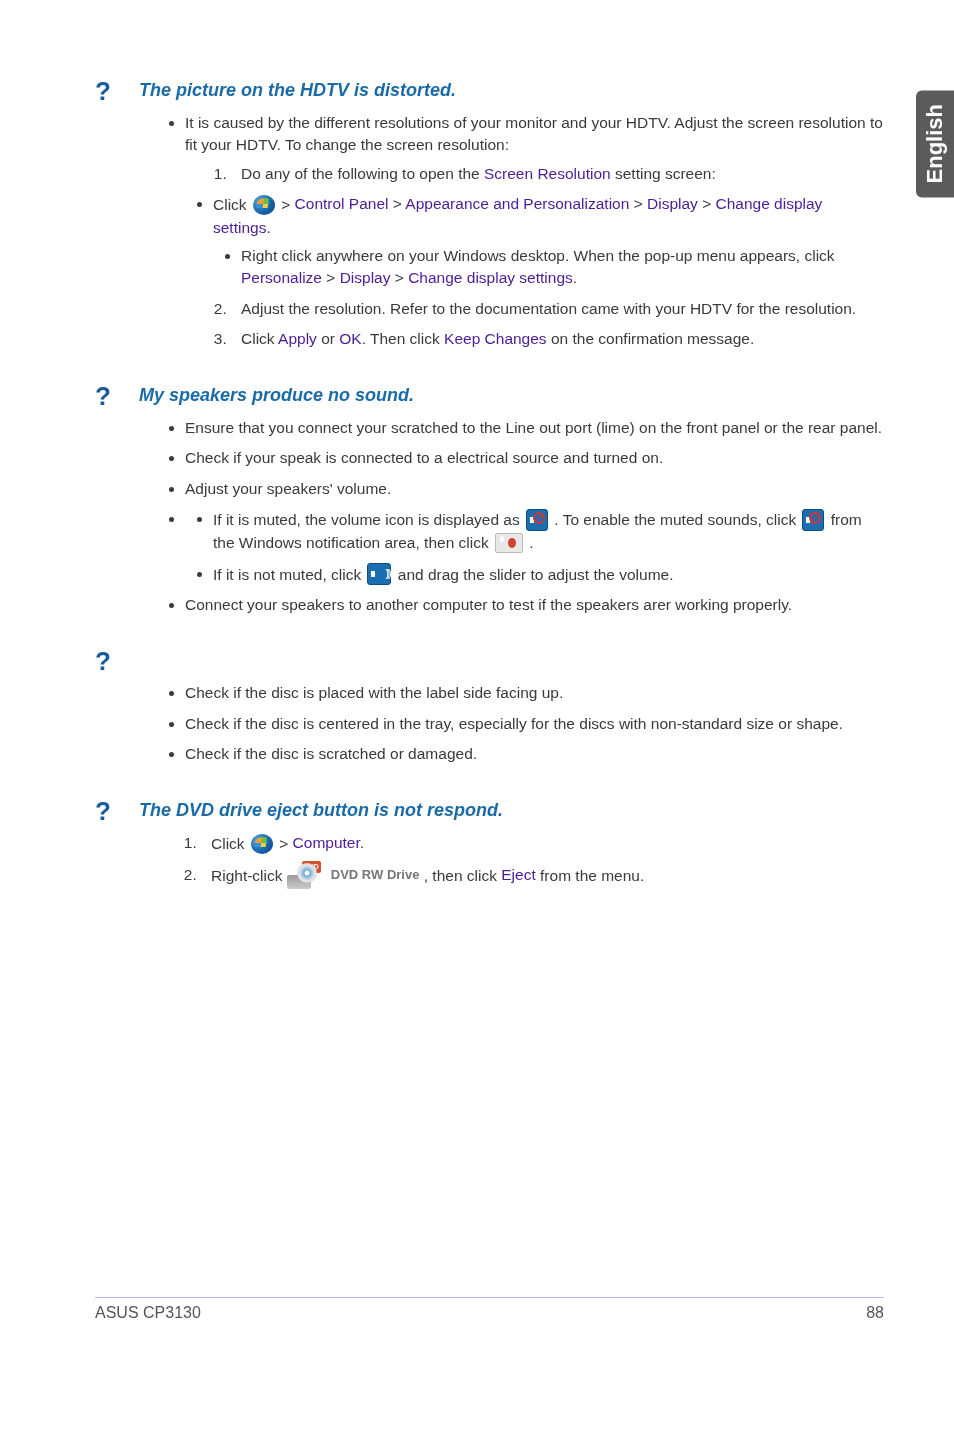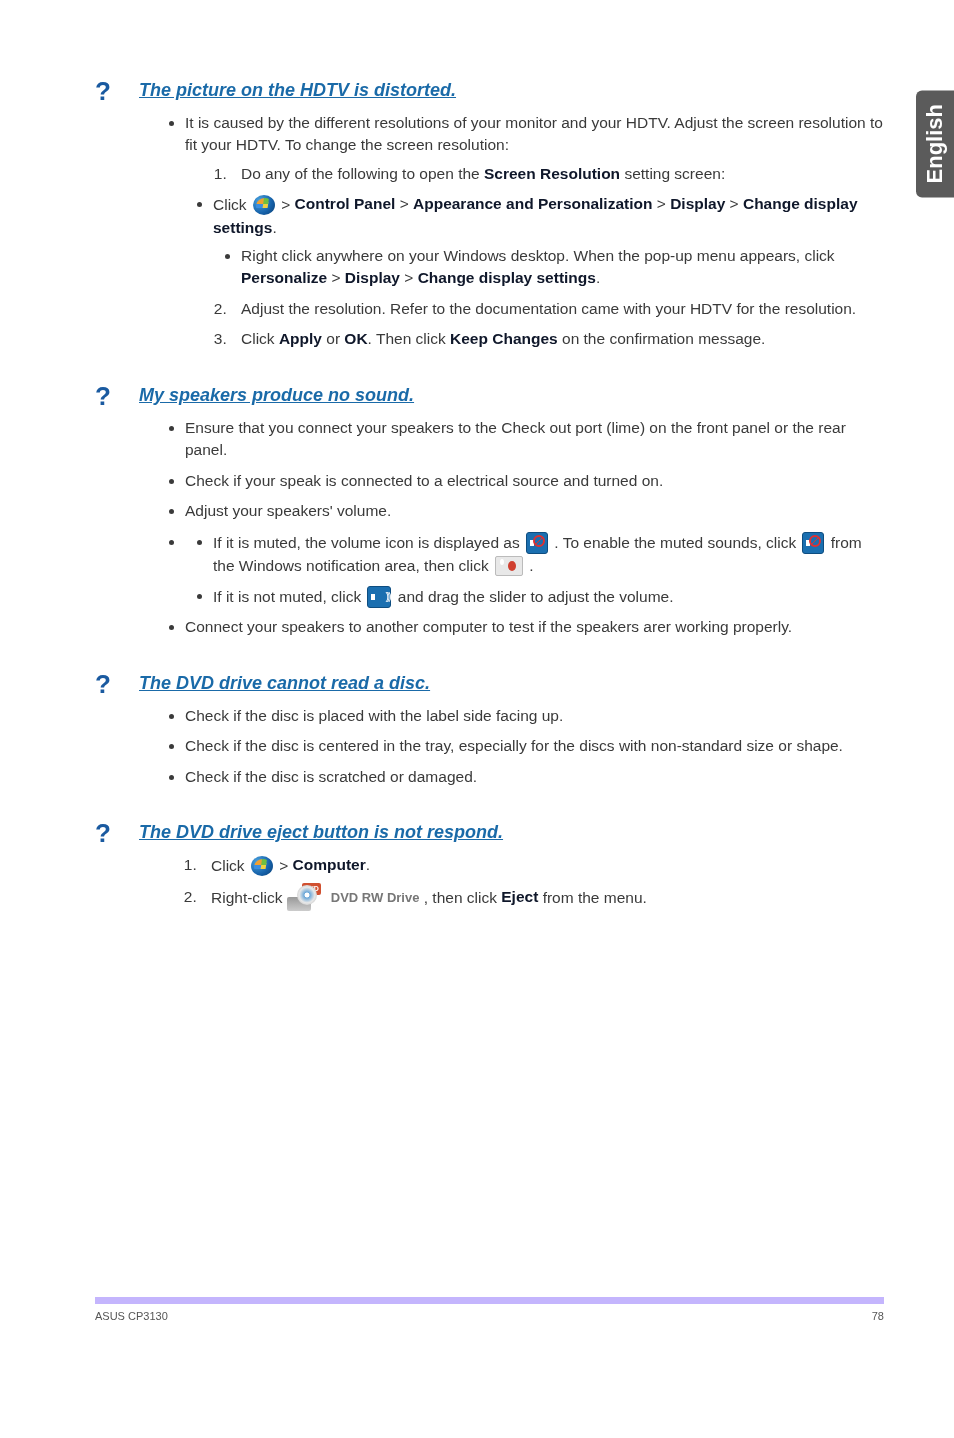--- a/index.html
+++ b/index.html
@@ -44,21 +44,20 @@
     line-height: 1;
     margin-top: -2px;
     width: 16px;
     flex: none;
   }
   .q-title {
     color: #1a6aa8;
     font-weight: bold;
     font-style: italic;
     font-size: 18px;
-    text-decoration: underline;
   }
   .answer {
     margin-left: 60px;
     font-size: 15.5px;
     line-height: 1.45;
   }
   .answer ul {
     list-style: disc;
     padding-left: 30px;
     margin: 6px 0;
@@ -207,28 +206,28 @@
   .dvd-label {
     font-size: 13px;
     color: #777;
     font-weight: bold;
   }
   .footer {
     position: absolute;
     bottom: 28px;
     left: 95px;
     right: 70px;
-    border-top: 7px solid #c4b5fd;
+    border-top: 1px solid #c4b5fd;
     padding-top: 6px;
-    font-size: 11px;
+    font-size: 16px;
     color: #555;
     display: flex;
     justify-content: space-between;
   }
-  b { font-weight: bold; color: #0f172a; }
+  b { font-weight: normal; color: #4c1d95; }
   .inline-text { vertical-align: middle; }
   ol.steps { list-style: decimal; }
   ol.steps > li { padding-left: 10px; }
   .seg { display: inline; }
 </style>
 </head>
 <body>
 
 <div class="page">
   <div class="lang-tab">English</div>
@@ -270,21 +269,21 @@
     </div>
   </div>
 
   <div class="qa-block">
     <div class="q-row">
       <div class="qmark">?</div>
       <div class="q-title">My speakers produce no sound.</div>
     </div>
     <div class="answer">
       <ul>
-        <li>Ensure that you connect your speakers to the Check out port (lime) on the front panel or the rear panel.</li>
+        <li>Ensure that you connect your scratched to the Line out port (lime) on the front panel or the rear panel.</li>
         <li>Check if your speak is connected to a electrical source and turned on.</li>
         <li>Adjust your speakers' volume.</li>
         <li>
           <ul>
             <li>
               <span class="inline-text">If it is muted, the volume icon is displayed as </span>
               <span class="icon-inline vol-muted"></span>
               <span class="inline-text"> . To enable the muted sounds, click </span>
               <span class="icon-inline vol-muted"></span>
               <span class="inline-text"> from the Windows notification area, then click </span>
@@ -299,21 +298,20 @@
           </ul>
         </li>
         <li>Connect your speakers to another computer to test if the speakers arer working properly.</li>
       </ul>
     </div>
   </div>
 
   <div class="qa-block">
     <div class="q-row">
       <div class="qmark">?</div>
-      <div class="q-title">The DVD drive cannot read a disc.</div>
     </div>
     <div class="answer">
       <ul>
         <li>Check if the disc is placed with the label side facing up.</li>
         <li>Check if the disc is centered in the tray, especially for the discs with non-standard size or shape.</li>
         <li>Check if the disc is scratched or damaged.</li>
       </ul>
     </div>
   </div>
 
@@ -338,15 +336,15 @@
             <span class="dvd-label">DVD RW Drive</span>
           </span>
           <span class="inline-text"> , then click </span><b>Eject</b><span class="inline-text"> from the menu.</span>
         </li>
       </ol>
     </div>
   </div>
 
   <div class="footer">
     <span>ASUS CP3130</span>
-    <span>78</span>
+    <span>88</span>
   </div>
 </div>
 
 </body></html>

